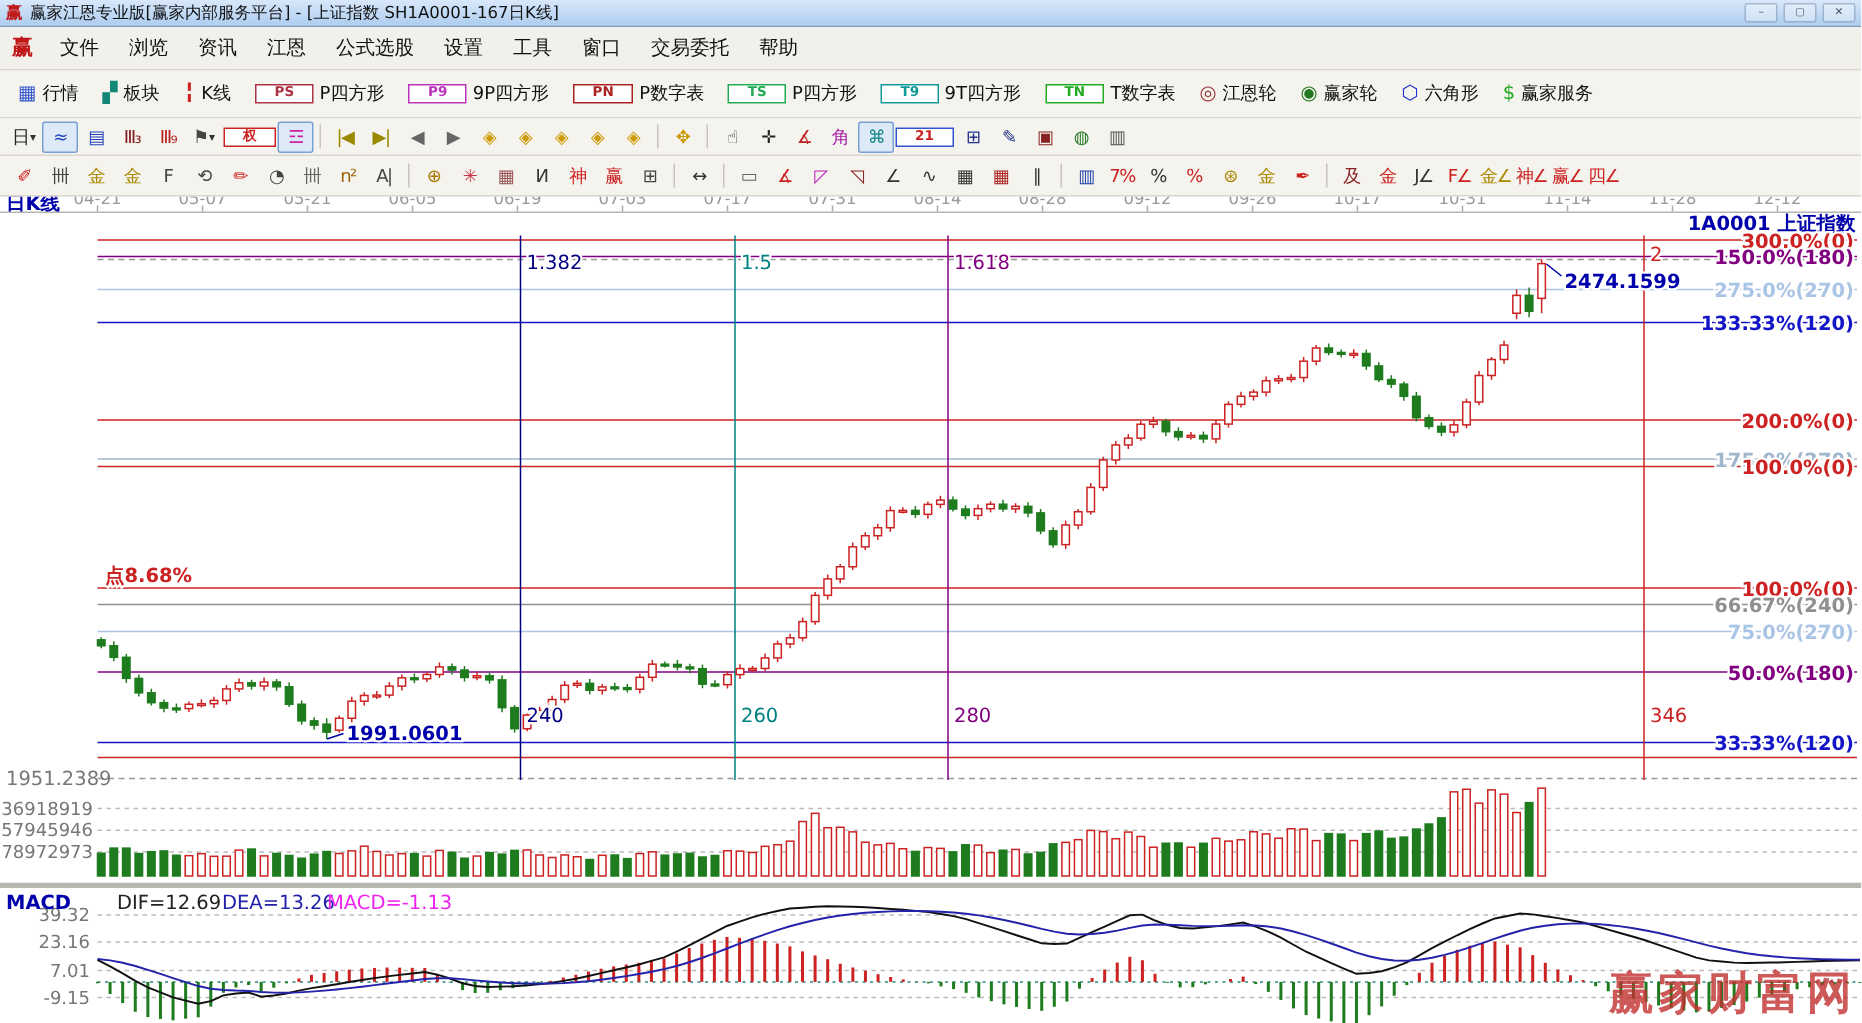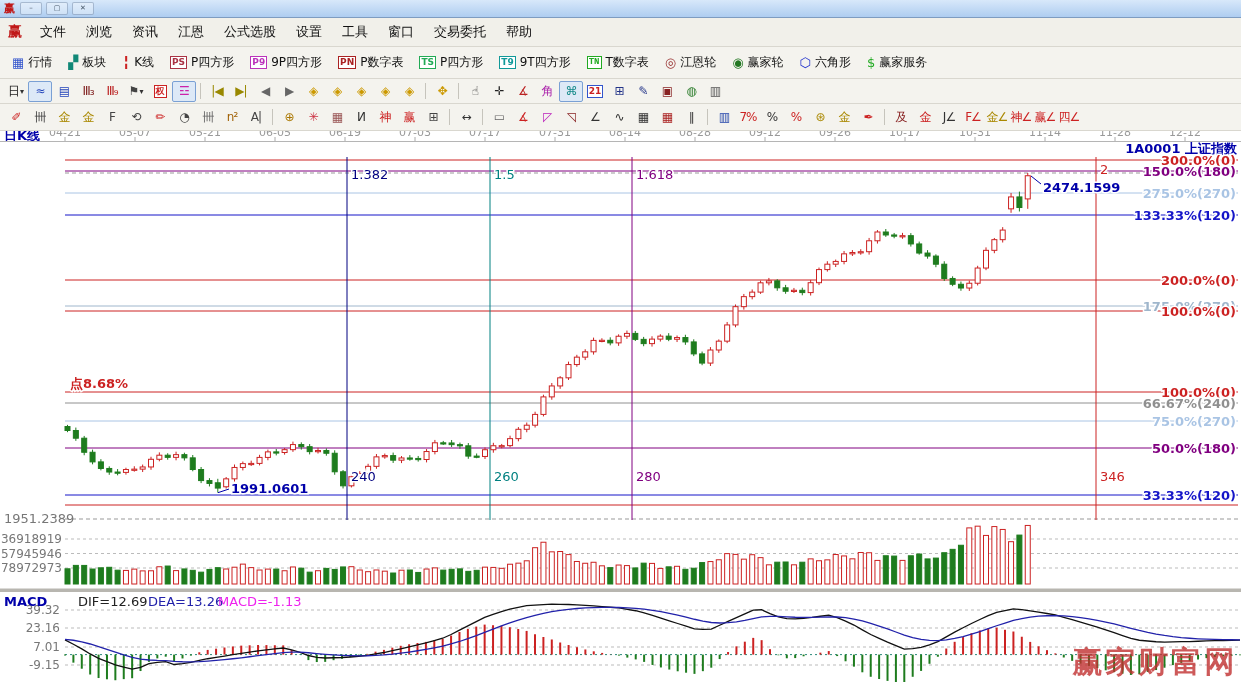--- a/index.html
+++ b/index.html
@@ -15,36 +15,37 @@
   .menubar{position:relative;z-index:3;height:28px;display:flex;align-items:center;background:#f1f0ea;
     border-bottom:1px solid #d9d7cf;font-size:13px;color:#111;padding:0 4px;}
   .menu-logo{color:#c01818;font-weight:bold;margin:0 8px 0 4px;font-size:14px;}
   .menu-item{padding:0 10px;height:100%;display:inline-flex;align-items:center;}
   .toolbar{position:relative;z-index:3;display:flex;align-items:center;background:#f4f3ee;border-bottom:1px solid #d9d7cf;padding:0 4px;}
   .tb1{height:31px;}
   .tb2{height:24px;}
   .tb3{height:26px;}
   .btn{display:inline-flex;align-items:center;gap:4px;padding:0 8px;height:100%;font-size:12px;color:#111;}
   .btn .g{font-size:13px;line-height:13px;}
-  .badge{font-size:9px;font-weight:bold;border:1px solid;padding:0 1px;line-height:11px;background:#fff;}
+  .badge{font-size:9px;font-weight:bold;border:1px solid;padding:0 12px;line-height:11px;background:#fff;}
   .icon-box{display:inline-flex;align-items:center;justify-content:center;min-width:22px;height:19px;
     font-size:12px;line-height:19px;border:1px solid transparent;border-radius:2px;white-space:nowrap;}
   .icon-box .g{letter-spacing:-1px;}
   .sel{border-color:#7aa0d4;background:#dde9f7;}
   .caret{font-size:8px;color:#333;margin-left:1px;}
   .vsep{width:1px;height:16px;background:#c6c4bc;margin:0 4px;display:inline-block;flex:0 0 1px;}
   svg text{font-family:"DejaVu Sans","Liberation Sans",sans-serif;}
   #chart-svg{position:absolute;left:0;top:0;z-index:1;}
 </style>
 </head>
 <body>
 
 <div class="app">
   <div class="titlebar">
     <span class="tb-logo">赢</span>
+    <span class="tb-title">赢家江恩专业版[赢家内部服务平台] - [上证指数  SH1A0001-167日K线]</span>
     <span class="tb-controls">
       <span class="winbtn">–</span>
       <span class="winbtn">▢</span>
       <span class="winbtn">✕</span>
     </span>
   </div>
   <div class="menubar" id="menubar">
     <span class="menu-logo">赢</span>
   <span class="menu-item">文件</span>
       <span class="menu-item">浏览</span>
@@ -84,21 +85,21 @@
       </span>
       <span class="btn">
         <span class="badge" style="color: rgb(34, 170, 85); border-color: rgb(34, 170, 85);">TS</span>
         <span>P四方形</span>
       </span>
       <span class="btn">
         <span class="badge" style="color: rgb(17, 153, 153); border-color: rgb(17, 153, 153);">T9</span>
         <span>9T四方形</span>
       </span>
       <span class="btn">
-        <span class="badge" style="color: rgb(34, 170, 34); border-color: rgb(34, 170, 34); font-family: Liberation Mono, monospace;">TN</span>
+        <span class="badge" style="color: rgb(34, 170, 34); border-color: rgb(34, 170, 34);">TN</span>
         <span>T数字表</span>
       </span>
       <span class="btn">
         <span class="g" style="color: rgb(153, 51, 51);">◎</span>
         <span>江恩轮</span>
       </span>
       <span class="btn">
         <span class="g" style="color: rgb(34, 119, 34);">◉</span>
         <span>赢家轮</span>
       </span>

